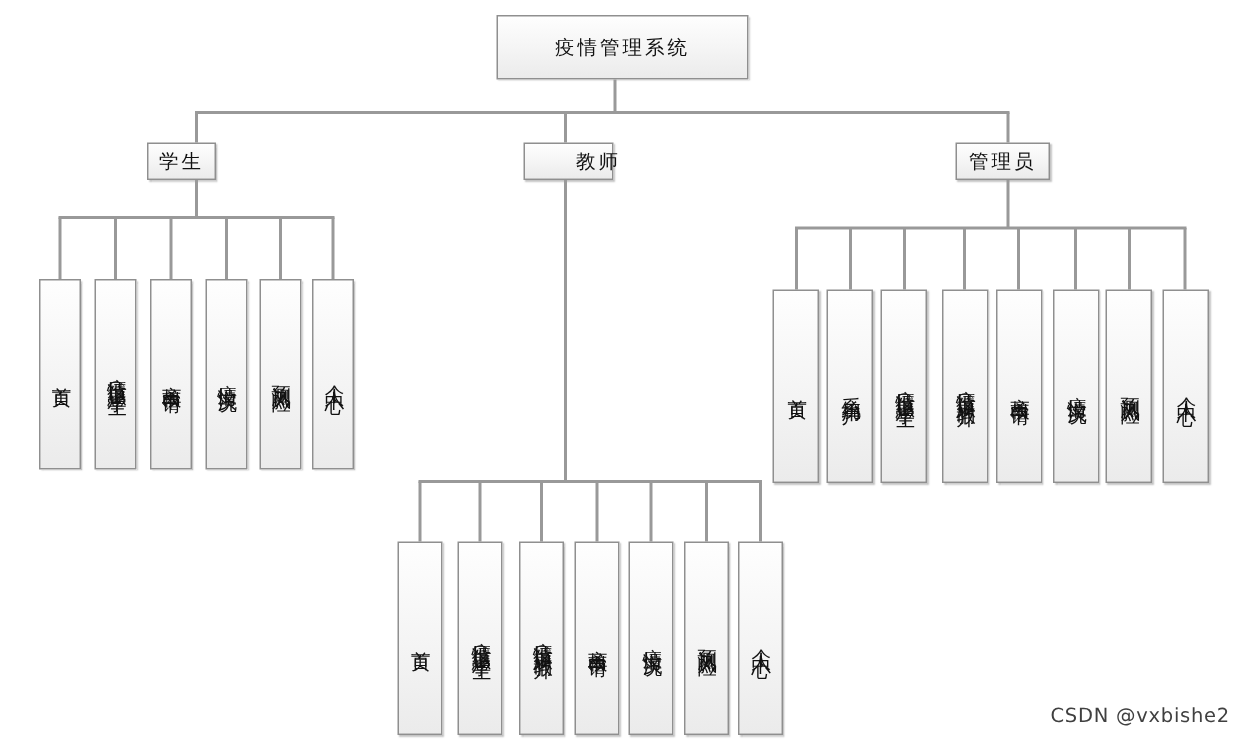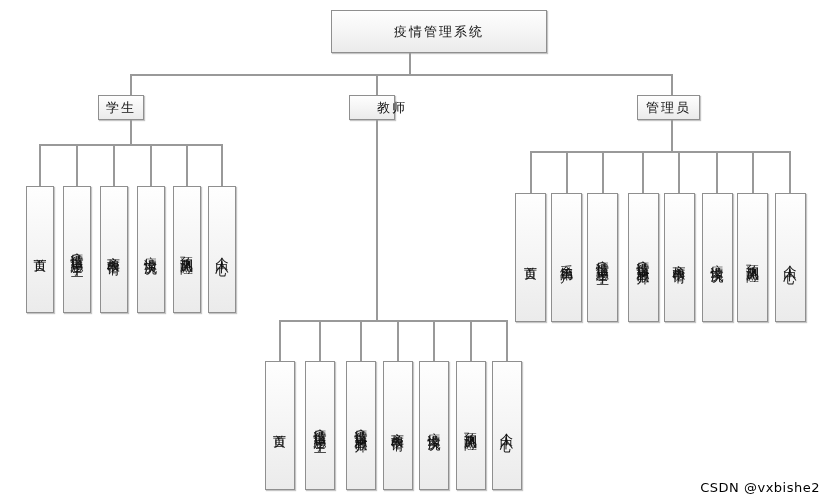--- a/index.html
+++ b/index.html
@@ -24,50 +24,50 @@
   .hbox { letter-spacing: 2px; white-space: nowrap; }
   .vbox {
     writing-mode: vertical-rl;
     text-orientation: upright;
     letter-spacing: 2px;
     line-height: 1;
     overflow: hidden;
   }
   .line { position: absolute; background: #999999; }
   .watermark {
-    position: absolute; right: 4px; top: 480px;
-    font-size: 13px; color: #000000; letter-spacing: 0.5px;
+    position: absolute; right: 4px; top: 470px;
+    font-size: 13px; color: #404040; letter-spacing: 0.5px;
   }
 </style>
 </head>
 <body>
 
 <div id="stage">
-  <div class="box hbox" id="root-box" style="left:331px; top:10px; width:216px; height:43px;">疫情管理系统</div>
+  <div class="box hbox" id="root-box" style="left:331px; top:10px; width:168px; height:43px;">疫情管理系统</div>
   <div class="watermark">CSDN @vxbishe2</div>
 <div class="line" style="left: 409px; top: 53px; width: 2px; height: 22px;"></div>
     <div class="line" style="left: 130px; top: 74px; width: 543px; height: 2px;"></div>
     <div class="line" style="left: 130px; top: 75px; width: 2px; height: 20px;"></div>
     <div class="box hbox" style="left: 98px; top: 95px; width: 46px; height: 25px;">学生</div>
     <div class="line" style="left: 130px; top: 120px; width: 2px; height: 25px;"></div>
     <div class="line" style="left: 39px; top: 144px; width: 184px; height: 2px;"></div>
     <div class="line" style="left: 39px; top: 145px; width: 2px; height: 41px;"></div>
     <div class="box vbox" style="left: 26px; top: 186px; width: 28px; height: 127px;">首页</div>
     <div class="line" style="left: 76px; top: 145px; width: 2px; height: 41px;"></div>
     <div class="box vbox" style="left: 63px; top: 186px; width: 28px; height: 127px;">疫情信息（学生）</div>
     <div class="line" style="left: 112.5px; top: 145px; width: 2px; height: 41px;"></div>
     <div class="box vbox" style="left: 99.5px; top: 186px; width: 28px; height: 127px;">离校申请</div>
     <div class="line" style="left: 149.5px; top: 145px; width: 2px; height: 41px;"></div>
     <div class="box vbox" style="left: 136.5px; top: 186px; width: 28px; height: 127px;">疫情实况</div>
     <div class="line" style="left: 185.5px; top: 145px; width: 2px; height: 41px;"></div>
     <div class="box vbox" style="left: 172.5px; top: 186px; width: 28px; height: 127px;">预测风险</div>
     <div class="line" style="left: 221px; top: 145px; width: 2px; height: 41px;"></div>
     <div class="box vbox" style="left: 208px; top: 186px; width: 28px; height: 127px;">个人中心</div>
     <div class="line" style="left: 376px; top: 75px; width: 2px; height: 20px;"></div>
-    <div class="box hbox" style="left: 349px; top: 95px; width: 46px; height: 25px; padding-left: 40px;">教师</div>
+    <div class="box hbox" style="left: 349px; top: 95px; width: 60px; height: 25px; padding-left: 40px;">教师</div>
     <div class="line" style="left: 376px; top: 120px; width: 2px; height: 201px;"></div>
     <div class="line" style="left: 278.5px; top: 320px; width: 229px; height: 2px;"></div>
     <div class="line" style="left: 278.5px; top: 321px; width: 2px; height: 40px;"></div>
     <div class="box vbox" style="left: 264.5px; top: 361px; width: 30px; height: 129px;">首页</div>
     <div class="line" style="left: 319px; top: 321px; width: 2px; height: 40px;"></div>
     <div class="box vbox" style="left: 305px; top: 361px; width: 30px; height: 129px;">疫情信息（学生）</div>
     <div class="line" style="left: 360px; top: 321px; width: 2px; height: 40px;"></div>
     <div class="box vbox" style="left: 346px; top: 361px; width: 30px; height: 129px;">疫情信息（教师）</div>
     <div class="line" style="left: 396.5px; top: 321px; width: 2px; height: 40px;"></div>
     <div class="box vbox" style="left: 382.5px; top: 361px; width: 30px; height: 129px;">离校申请</div>

